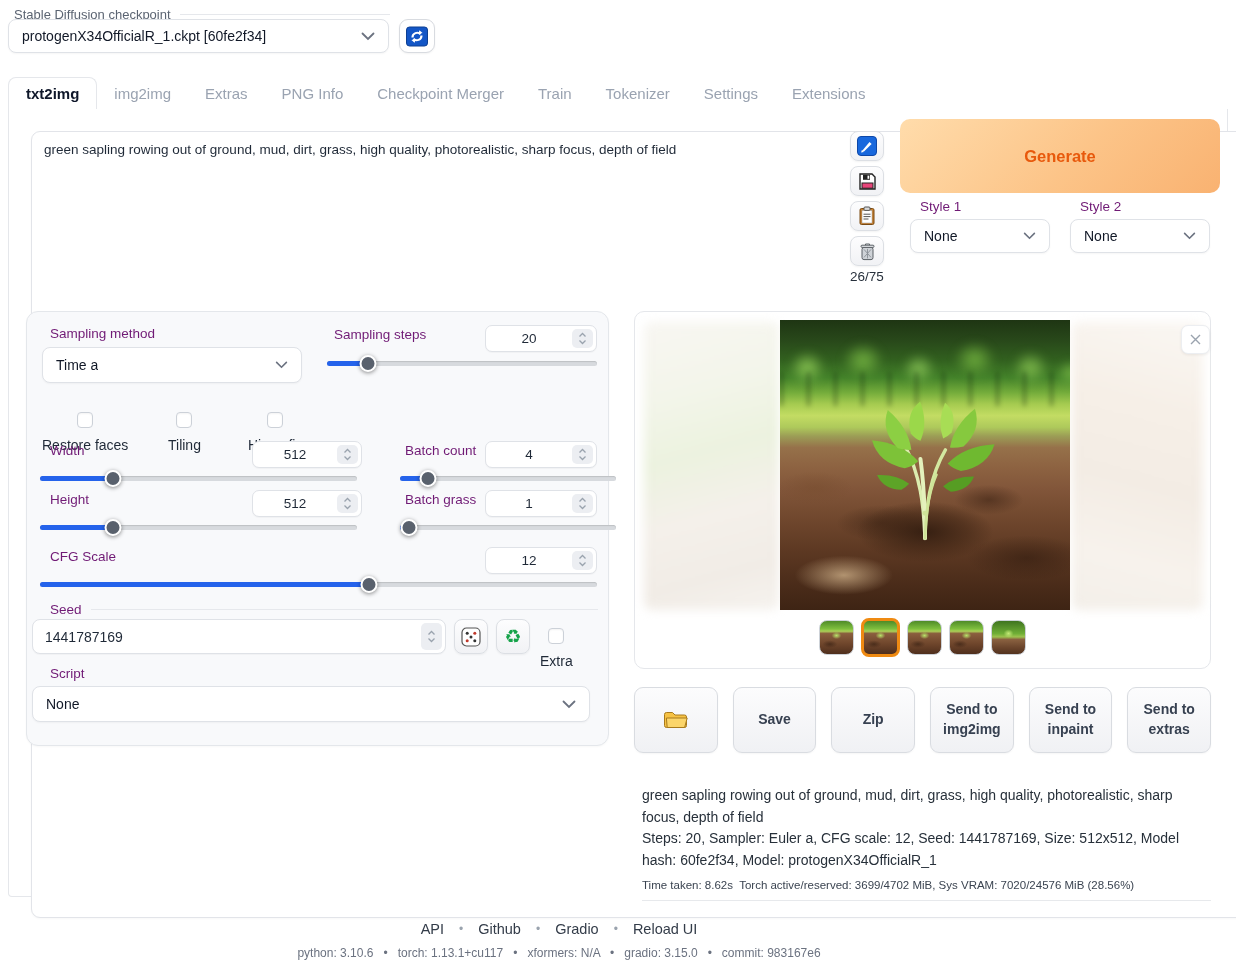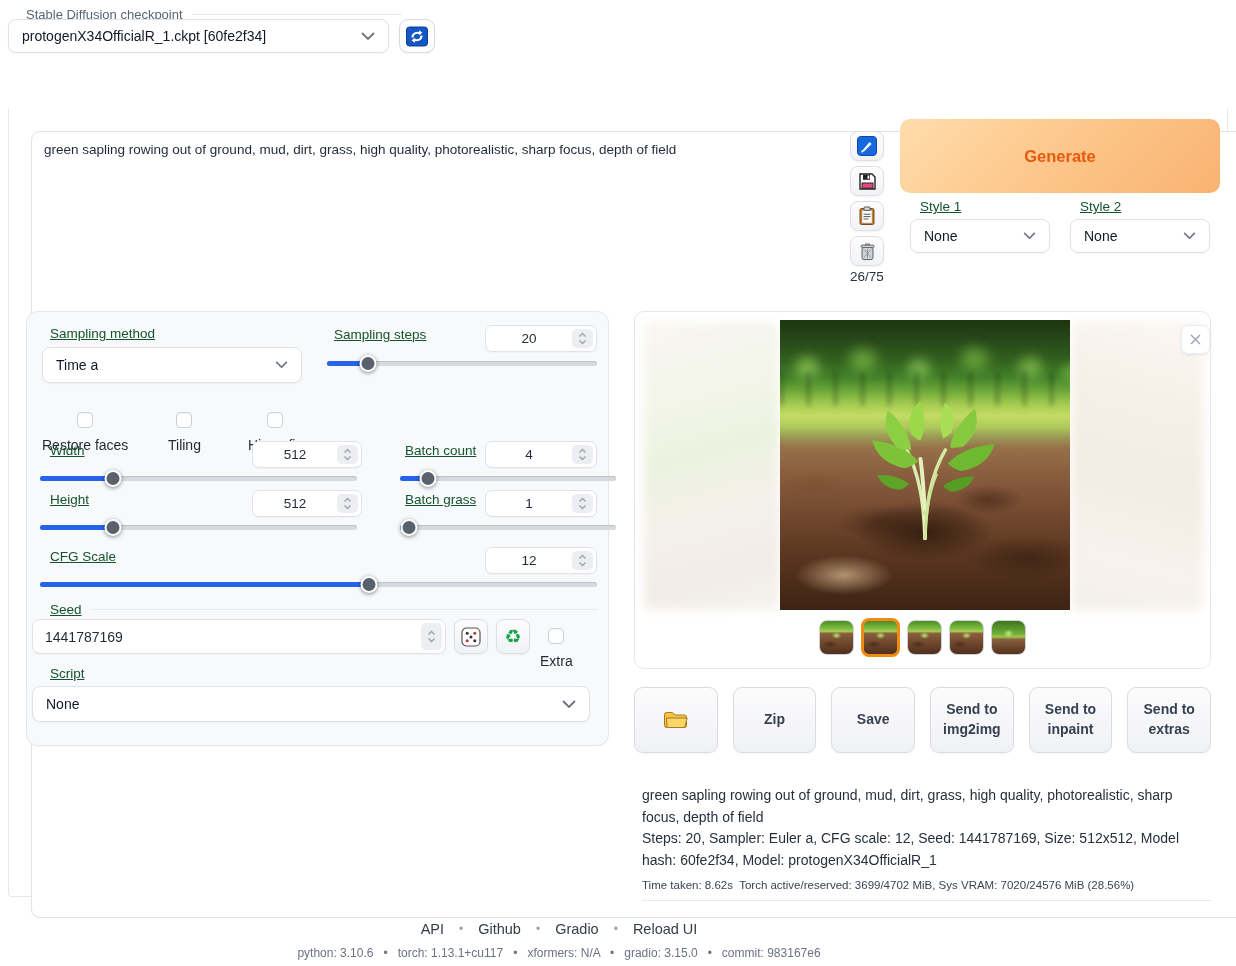--- a/index.html
+++ b/index.html
@@ -1,21 +1,21 @@
 <!DOCTYPE html>
 <html><head>
 <meta charset="utf-8">
 <style>
   * { margin:0; padding:0; box-sizing:border-box; }
   html,body { background:#fff; }
   body { font-family:"Liberation Sans", sans-serif; }
   .page { position:relative; width:1236px; height:966px; background:#fff; overflow:hidden; color:#1f2937; }
 
   
-  .label { font-size:13.5px; color:#14532d;text-decoration:underline; }
+  .label { font-size:13.5px; color:#701a75; }
   .label-line { display:flex; align-items:center; }
   .label-line .line { flex:1; height:1px; background:#e6e8ec; margin-left:9px; }
 
   .dd { background:#fff; border:1px solid #dfe2e7; border-radius:8px; display:flex; align-items:center;
         justify-content:space-between; padding:0 13px; font-size:14px; color:#111827;
         box-shadow:0 1px 2px rgba(0,0,0,.04); cursor:pointer; }
   .dd span { white-space:nowrap; overflow:hidden; }
 
   .numbox { position:absolute; height:27px; background:#fff; border:1px solid #dfe2e7; border-radius:7px;
             display:flex; align-items:stretch; box-shadow:0 1px 1px rgba(0,0,0,.03); }
@@ -36,21 +36,21 @@
   .cb-item { position:absolute; display:flex; align-items:center; gap:9px; font-size:14px; color:#1f2937;flex-direction:column; }
 
   .tool-btn { width:34px; height:30px; background:linear-gradient(#fdfdfe,#f1f2f5); border:1px solid #dcdfe4;
               border-radius:8px; display:flex; align-items:center; justify-content:center; cursor:pointer;
               box-shadow:0 1px 2px rgba(0,0,0,.05); }
   .gray-btn { background:linear-gradient(#fcfcfd,#f0f1f4); border:1px solid #d9dce1; border-radius:9px;
               color:#374151; font-weight:700; font-size:14px; display:flex; align-items:center; justify-content:center;
               text-align:center; line-height:1.4; padding:0 6px; cursor:pointer; box-shadow:0 1px 2px rgba(0,0,0,.04); }
 
   
-  .ckpt-label { position:absolute; left:14px; top:7px; width:376px;margin-left:12px; }
+  .ckpt-label { position:absolute; left:14px; top:7px; width:376px; }
   .ckpt-label span { font-size:13px; color:#5b6472; }
   .ckpt-dd { position:absolute; left:8px; top:19px; width:381px; height:34px; }
   .refresh-btn { position:absolute; left:399px; top:19px; width:36px; height:34px; background:#fff;
                  border:1px solid #d8dbe0; border-radius:9px; display:flex; align-items:center; justify-content:center;
                  cursor:pointer; box-shadow:0 1px 2px rgba(0,0,0,.05); }
 
   
   .tabs { position:absolute; left:8px; top:77px; width:1220px; display:flex; align-items:flex-end;
           border-bottom:1px solid #e5e7eb; }
   .tab { font-size:15px; color:#9aa3b1; padding:7px 17px 8px; cursor:pointer; white-space:nowrap; }
@@ -174,20 +174,31 @@
   <div class="refresh-btn">
     <svg width="22" height="21" viewBox="0 0 22 21">
       <rect x="0.5" y="1" width="21" height="19" rx="3" fill="#1356c6" stroke="#0d3f92"></rect>
       <path d="M6.5 11.5 a4.6 4.6 0 0 1 8 -3.2" stroke="#fff" stroke-width="2.1" fill="none"></path>
       <path d="M15.5 9.5 a4.6 4.6 0 0 1 -8 3.2" stroke="#fff" stroke-width="2.1" fill="none"></path>
       <path d="M13.4 4.2 l3.2 2.9 l-4.2 1 z" fill="#fff"></path>
       <path d="M8.6 16.8 l-3.2 -2.9 l4.2 -1 z" fill="#fff"></path>
     </svg>
   </div>
 
+  <div class="tabs">
+    <div class="tab active">txt2img</div>
+    <div class="tab">img2img</div>
+    <div class="tab">Extras</div>
+    <div class="tab">PNG Info</div>
+    <div class="tab">Checkpoint Merger</div>
+    <div class="tab">Train</div>
+    <div class="tab">Tokenizer</div>
+    <div class="tab">Settings</div>
+    <div class="tab">Extensions</div>
+  </div>
 
   <div class="content">
 
     <div class="prompt-box ta-wrap">
       <textarea style="">green sapling rowing out of ground, mud, dirt, grass, high quality, photorealistic, sharp focus, depth of field</textarea>
       
     </div>
 
     <div class="tools">
       <div class="tool-btn">
@@ -464,22 +475,22 @@
       </div>
     </div>
 
     <div class="btn-row">
       <div class="gray-btn">
         <svg width="26" height="20" viewBox="0 0 26 20">
           <path d="M1.5 4.5 q0 -2 2 -2 h6 l2.5 2.5 h9.5 q2 0 2 2 v8.5 q0 2 -2 2 h-18 q-2 0 -2 -2 z" fill="#f6c244" stroke="#a87a1c"></path>
           <path d="M3.4 8 h20.8 l-2.6 9.5 h-17.4 z" fill="#fbd56a" stroke="#a87a1c"></path>
         </svg>
       </div>
+      <div class="gray-btn">Save</div>
       <div class="gray-btn">Zip</div>
-      <div class="gray-btn">Save</div>
       <div class="gray-btn">Send to img2img</div>
       <div class="gray-btn">Send to inpaint</div>
       <div class="gray-btn">Send to extras</div>
     </div>
 
     <div class="info">
       <div class="itext">green sapling rowing out of ground, mud, dirt, grass, high quality, photorealistic, sharp focus, depth of field</div>
       <div class="itext">Steps: 20, Sampler: Euler a, CFG scale: 12, Seed: 1441787169, Size: 512x512, Model hash: 60fe2f34, Model: protogenX34OfficialR_1</div>
       <div class="itime">Time taken: 8.62s  Torch active/reserved: 3699/4702 MiB, Sys VRAM: 7020/24576 MiB (28.56%)</div>
     </div>

